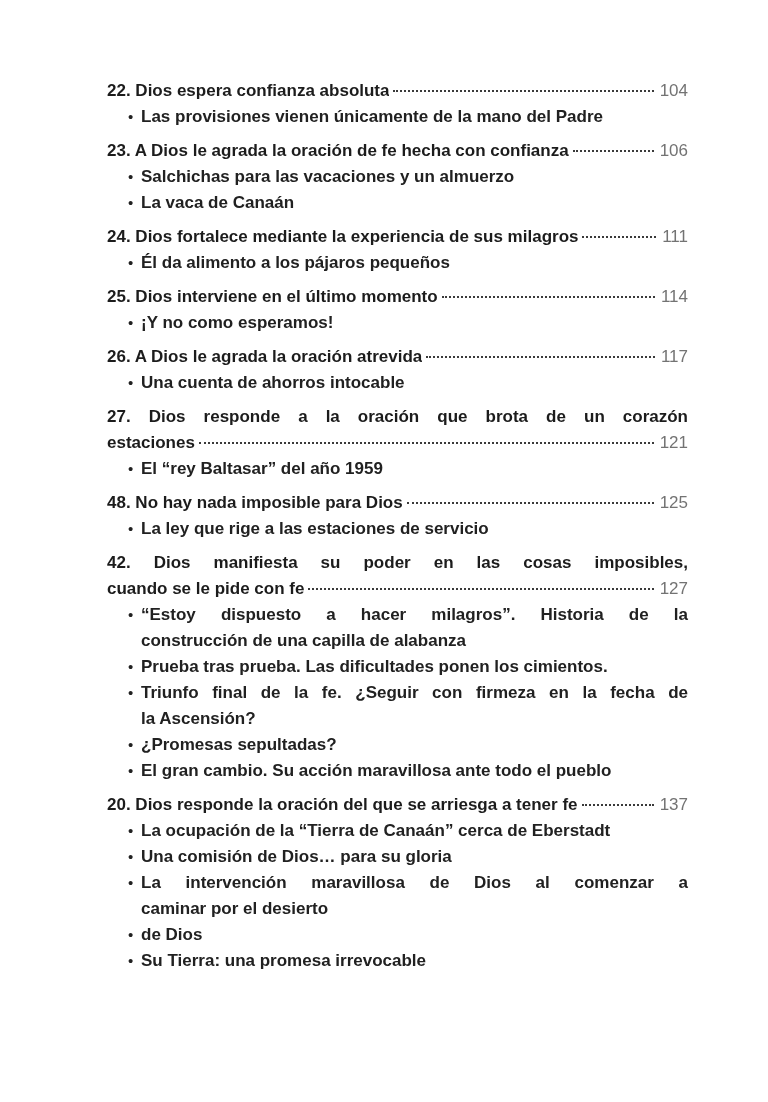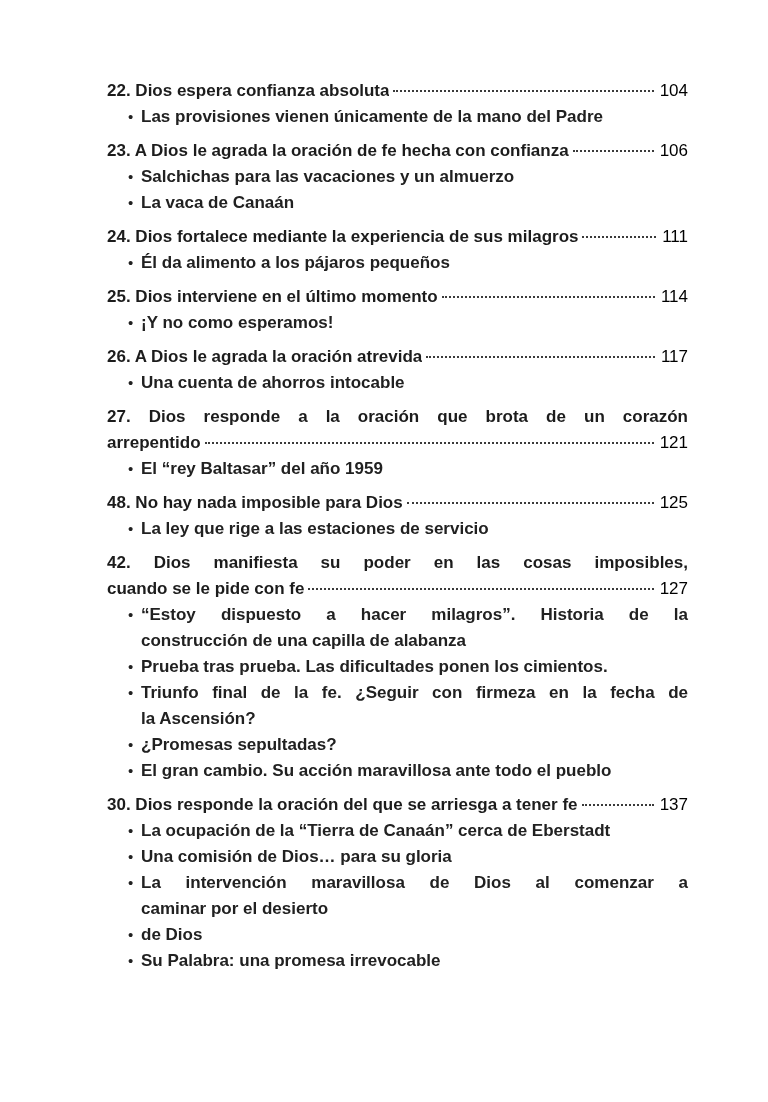--- a/index.html
+++ b/index.html
@@ -33,21 +33,21 @@
   .title-text { white-space: nowrap; flex: 0 1 auto; overflow: hidden; }
   .leader {
     flex: 1 1 auto;
     min-width: 12px;
     border-bottom: 2px dotted #3a3a3a;
     margin: 0 6px 0 4px;
   }
   .page-num {
     font-weight: 400;
     font-size: 17px;
-    color: #000000;
+    color: #737373;
     flex: 0 0 auto;
   }
 
   .bullets { list-style: none; }
   .bullet {
     position: relative;
     padding-left: 34px;
     font-size: 17px;
     line-height: 26px;
     color: #212121;
@@ -128,21 +128,21 @@
       <ul class="bullets">
         <li class="bullet">
           <span class="marker">•</span>
           <div class="bline">Una cuenta de ahorros intocable</div>
         </li>
       </ul>
     </section>
     <section class="entry">
       <div class="title-line jline">27. Dios responde a la oración que brota de un corazón</div>
       <div class="title-row">
-        <span class="title-text">arrepentido</span>
+        <span class="title-text">estaciones</span>
         <span class="leader"></span>
         <span class="page-num">121</span>
       </div>
       <ul class="bullets">
         <li class="bullet">
           <span class="marker">•</span>
           <div class="bline">El “rey Baltasar” del año 1959</div>
         </li>
       </ul>
     </section>
@@ -186,21 +186,21 @@
           <div class="bline">¿Promesas sepultadas?</div>
         </li>
         <li class="bullet">
           <span class="marker">•</span>
           <div class="bline">El gran cambio. Su acción maravillosa ante todo el pueblo</div>
         </li>
       </ul>
     </section>
     <section class="entry">
       <div class="title-row">
-        <span class="title-text">30. Dios responde la oración del que se arriesga a tener fe</span>
+        <span class="title-text">20. Dios responde la oración del que se arriesga a tener fe</span>
         <span class="leader"></span>
         <span class="page-num">137</span>
       </div>
       <ul class="bullets">
         <li class="bullet">
           <span class="marker">•</span>
           <div class="bline">La ocupación de la “Tierra de Canaán” cerca de Eberstadt</div>
         </li>
         <li class="bullet">
           <span class="marker">•</span>
@@ -210,17 +210,17 @@
           <span class="marker">•</span>
           <div class="bline jline">La intervención maravillosa de Dios al comenzar a</div>
           <div class="bline">caminar por el desierto</div>
         </li>
         <li class="bullet">
           <span class="marker">•</span>
           <div class="bline">de Dios</div>
         </li>
         <li class="bullet">
           <span class="marker">•</span>
-          <div class="bline">Su Palabra: una promesa irrevocable</div>
+          <div class="bline">Su Tierra: una promesa irrevocable</div>
         </li>
       </ul>
     </section>
   </main>
 
 </body></html>

